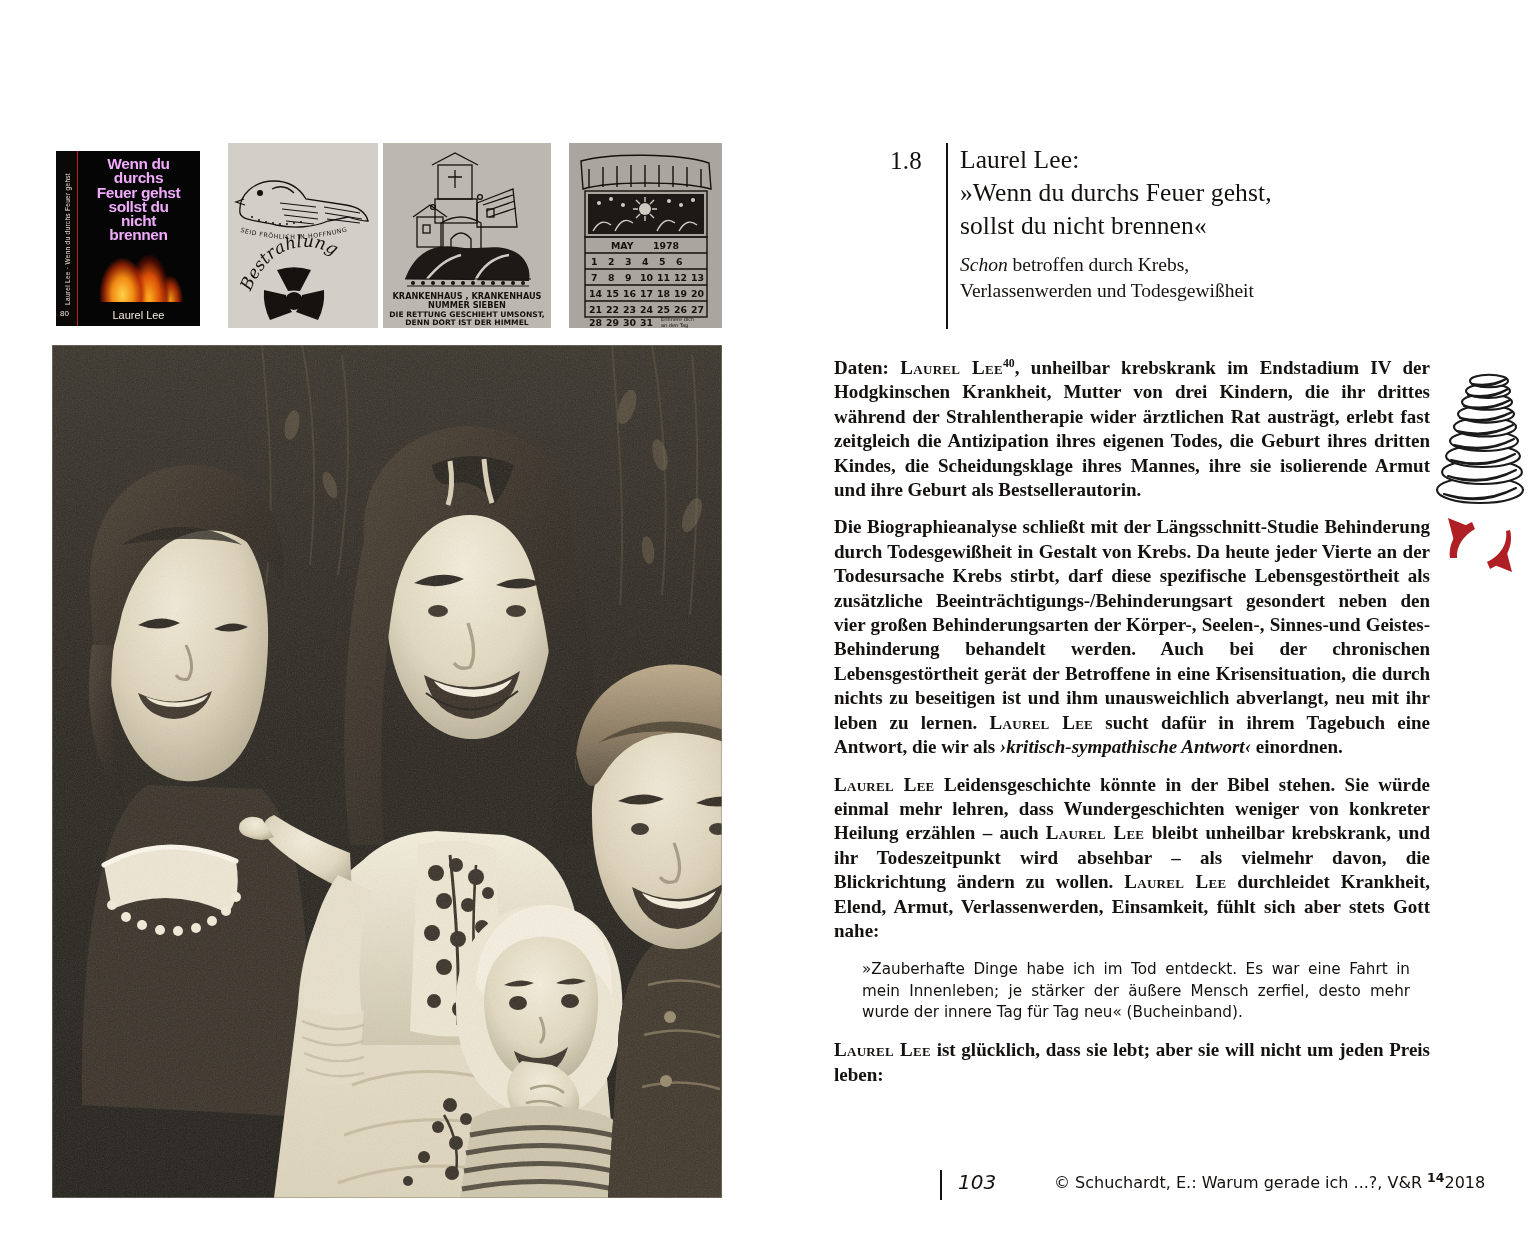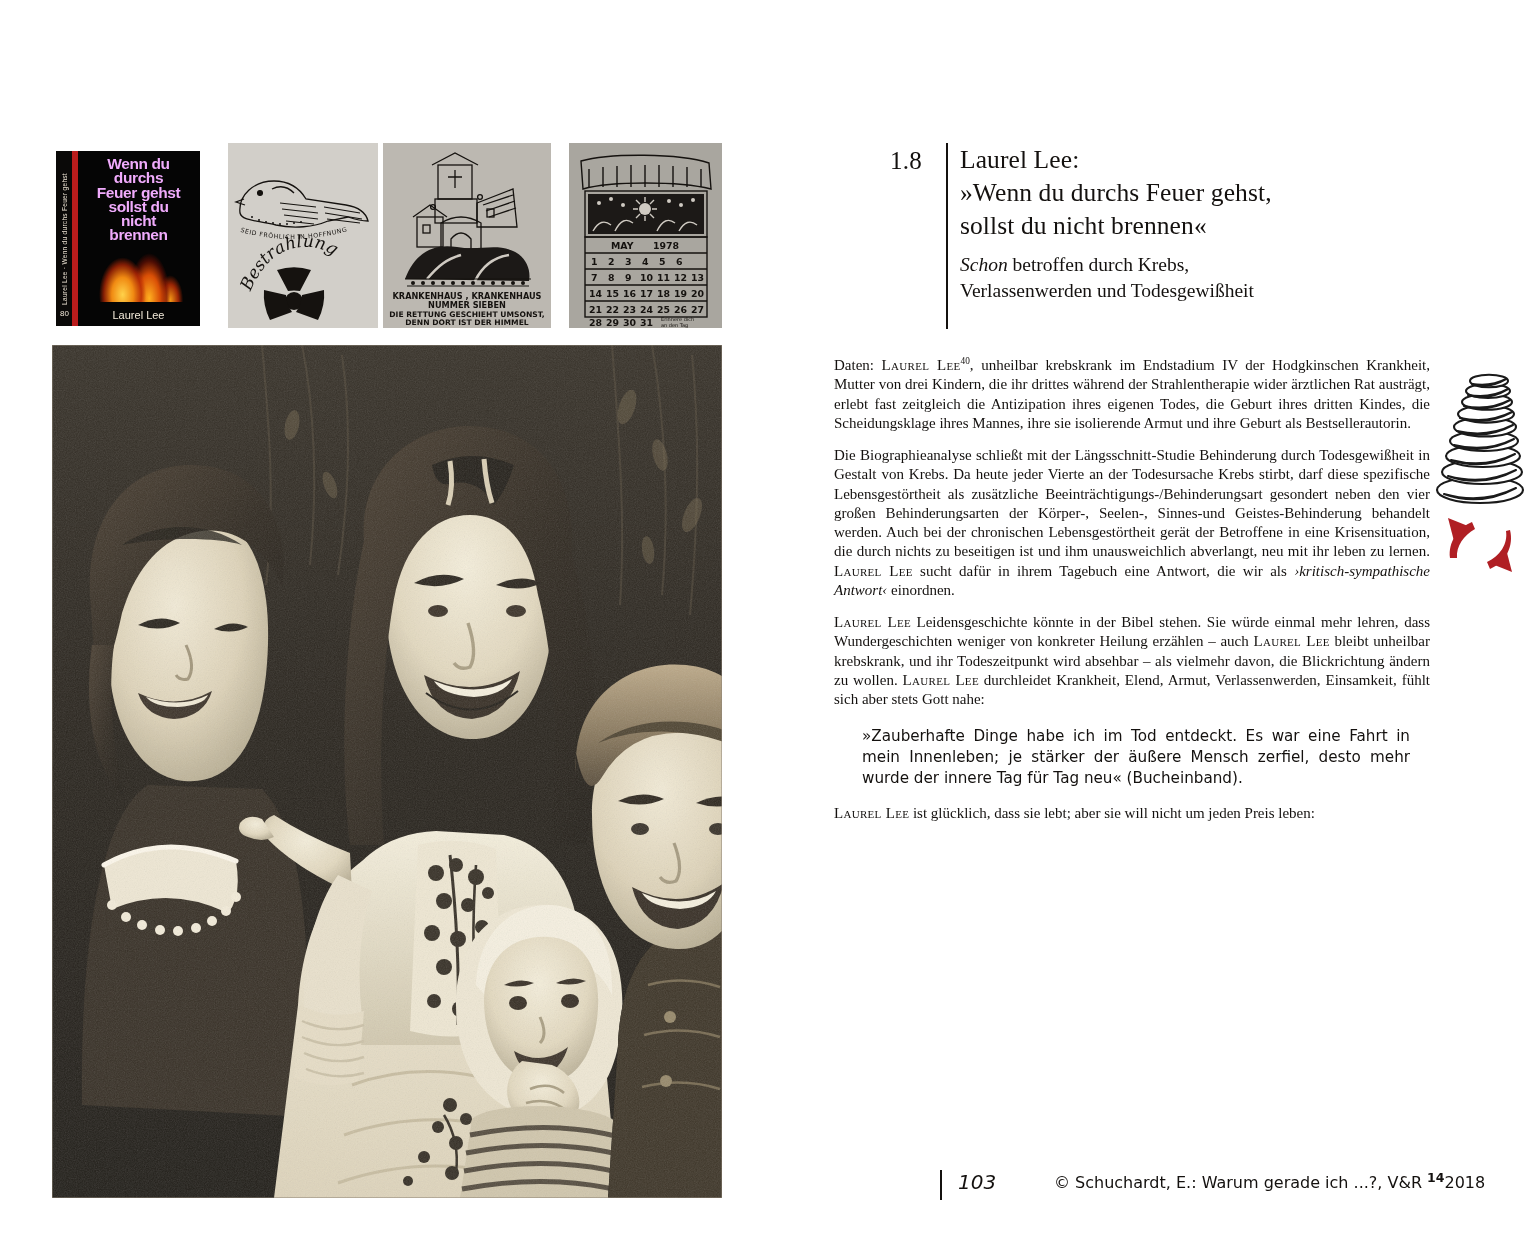--- a/index.html
+++ b/index.html
@@ -16,21 +16,21 @@
 
   
   #thumb-cover { left:0px; width:150px; }
   .cover-wrap { width:150px; height:185px; background:#ffffff; position:relative; }
   .cover-body {
     position:absolute; left:4px; top:8px; width:144px; height:175px;
     background:#050505; overflow:hidden;
   }
   .cover-spine {
     position:absolute; left:0; top:0; width:22px; height:100%;
-    background:#0a0908; border-right:6px solid #b91c1c;
+    background:#0a0908; border-right:1px solid #b91c1c;
   }
   .spine-txt {
     position:absolute; left:50%; top:50%;
     transform:translate(-50%,-50%) rotate(-90deg);
     white-space:nowrap; color:#efe6d6;
     font-family:"Liberation Sans", sans-serif;
     font-size:6.5px; letter-spacing:.3px;
   }
   .spine-num {
     position:absolute; left:4px; bottom:8px; color:#efe6d6;
@@ -84,22 +84,22 @@
   }
   #heading-text { position:absolute; left:70px; top:0px; width:480px; }
   .h-line { font-size:25.5px; line-height:1.30; letter-spacing:.1px; }
   #subtitle-block { margin-top:10px; }
   .sub-line { font-size:19.5px; line-height:1.30; }
   .sub-em { font-style:italic; }
 
   
   #body-text { position:absolute; left:834px; top:356px; width:596px; }
   p.para {
-    font-size:15px; line-height:1.285; text-align:justify;
-    margin-bottom:13px; hyphens:manual;
+    font-size:19px; line-height:1.285; text-align:justify;
+    margin-bottom:13px; hyphens:manual;font-weight:bold;
   }
   p.para:last-child { margin-bottom:0; }
   .sc { font-variant:small-caps; letter-spacing:.3px; }
   .it { font-style:italic; }
   sup.fn { font-size:.62em; vertical-align:super; line-height:0; }
 
   blockquote.quote {
     margin:16px 0 15px 28px;
     width:548px;
     font-family:"DejaVu Sans", sans-serif;

